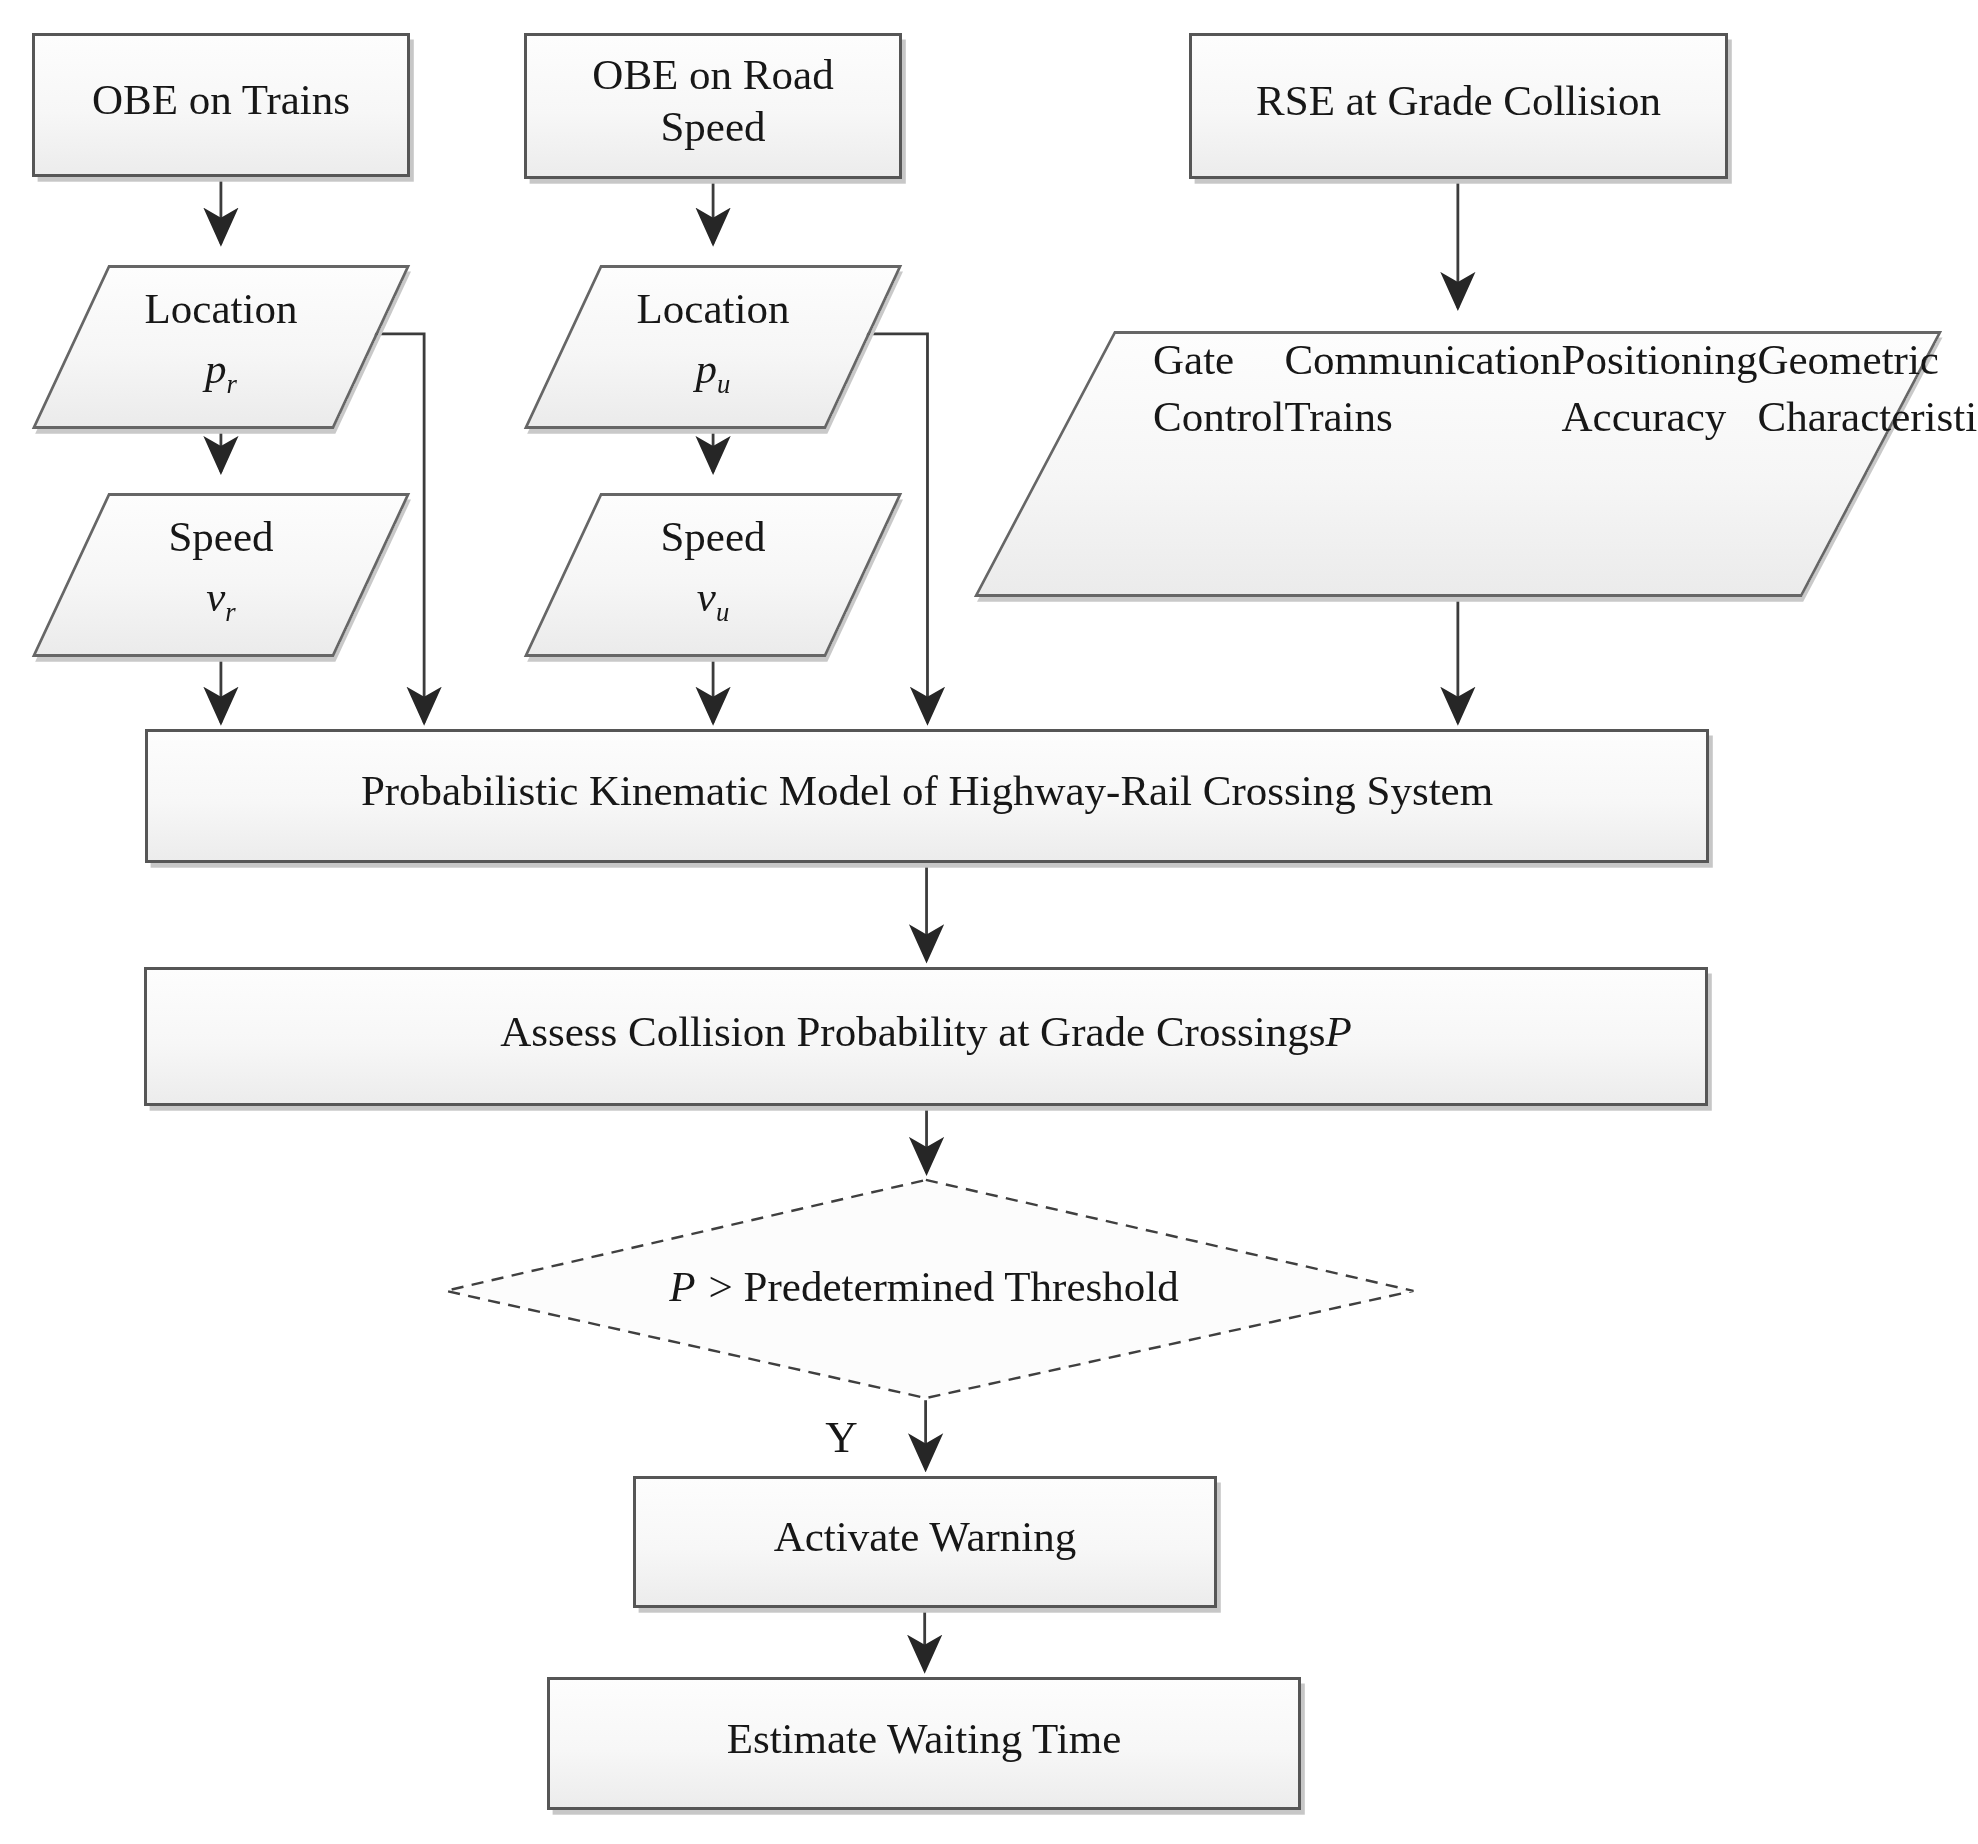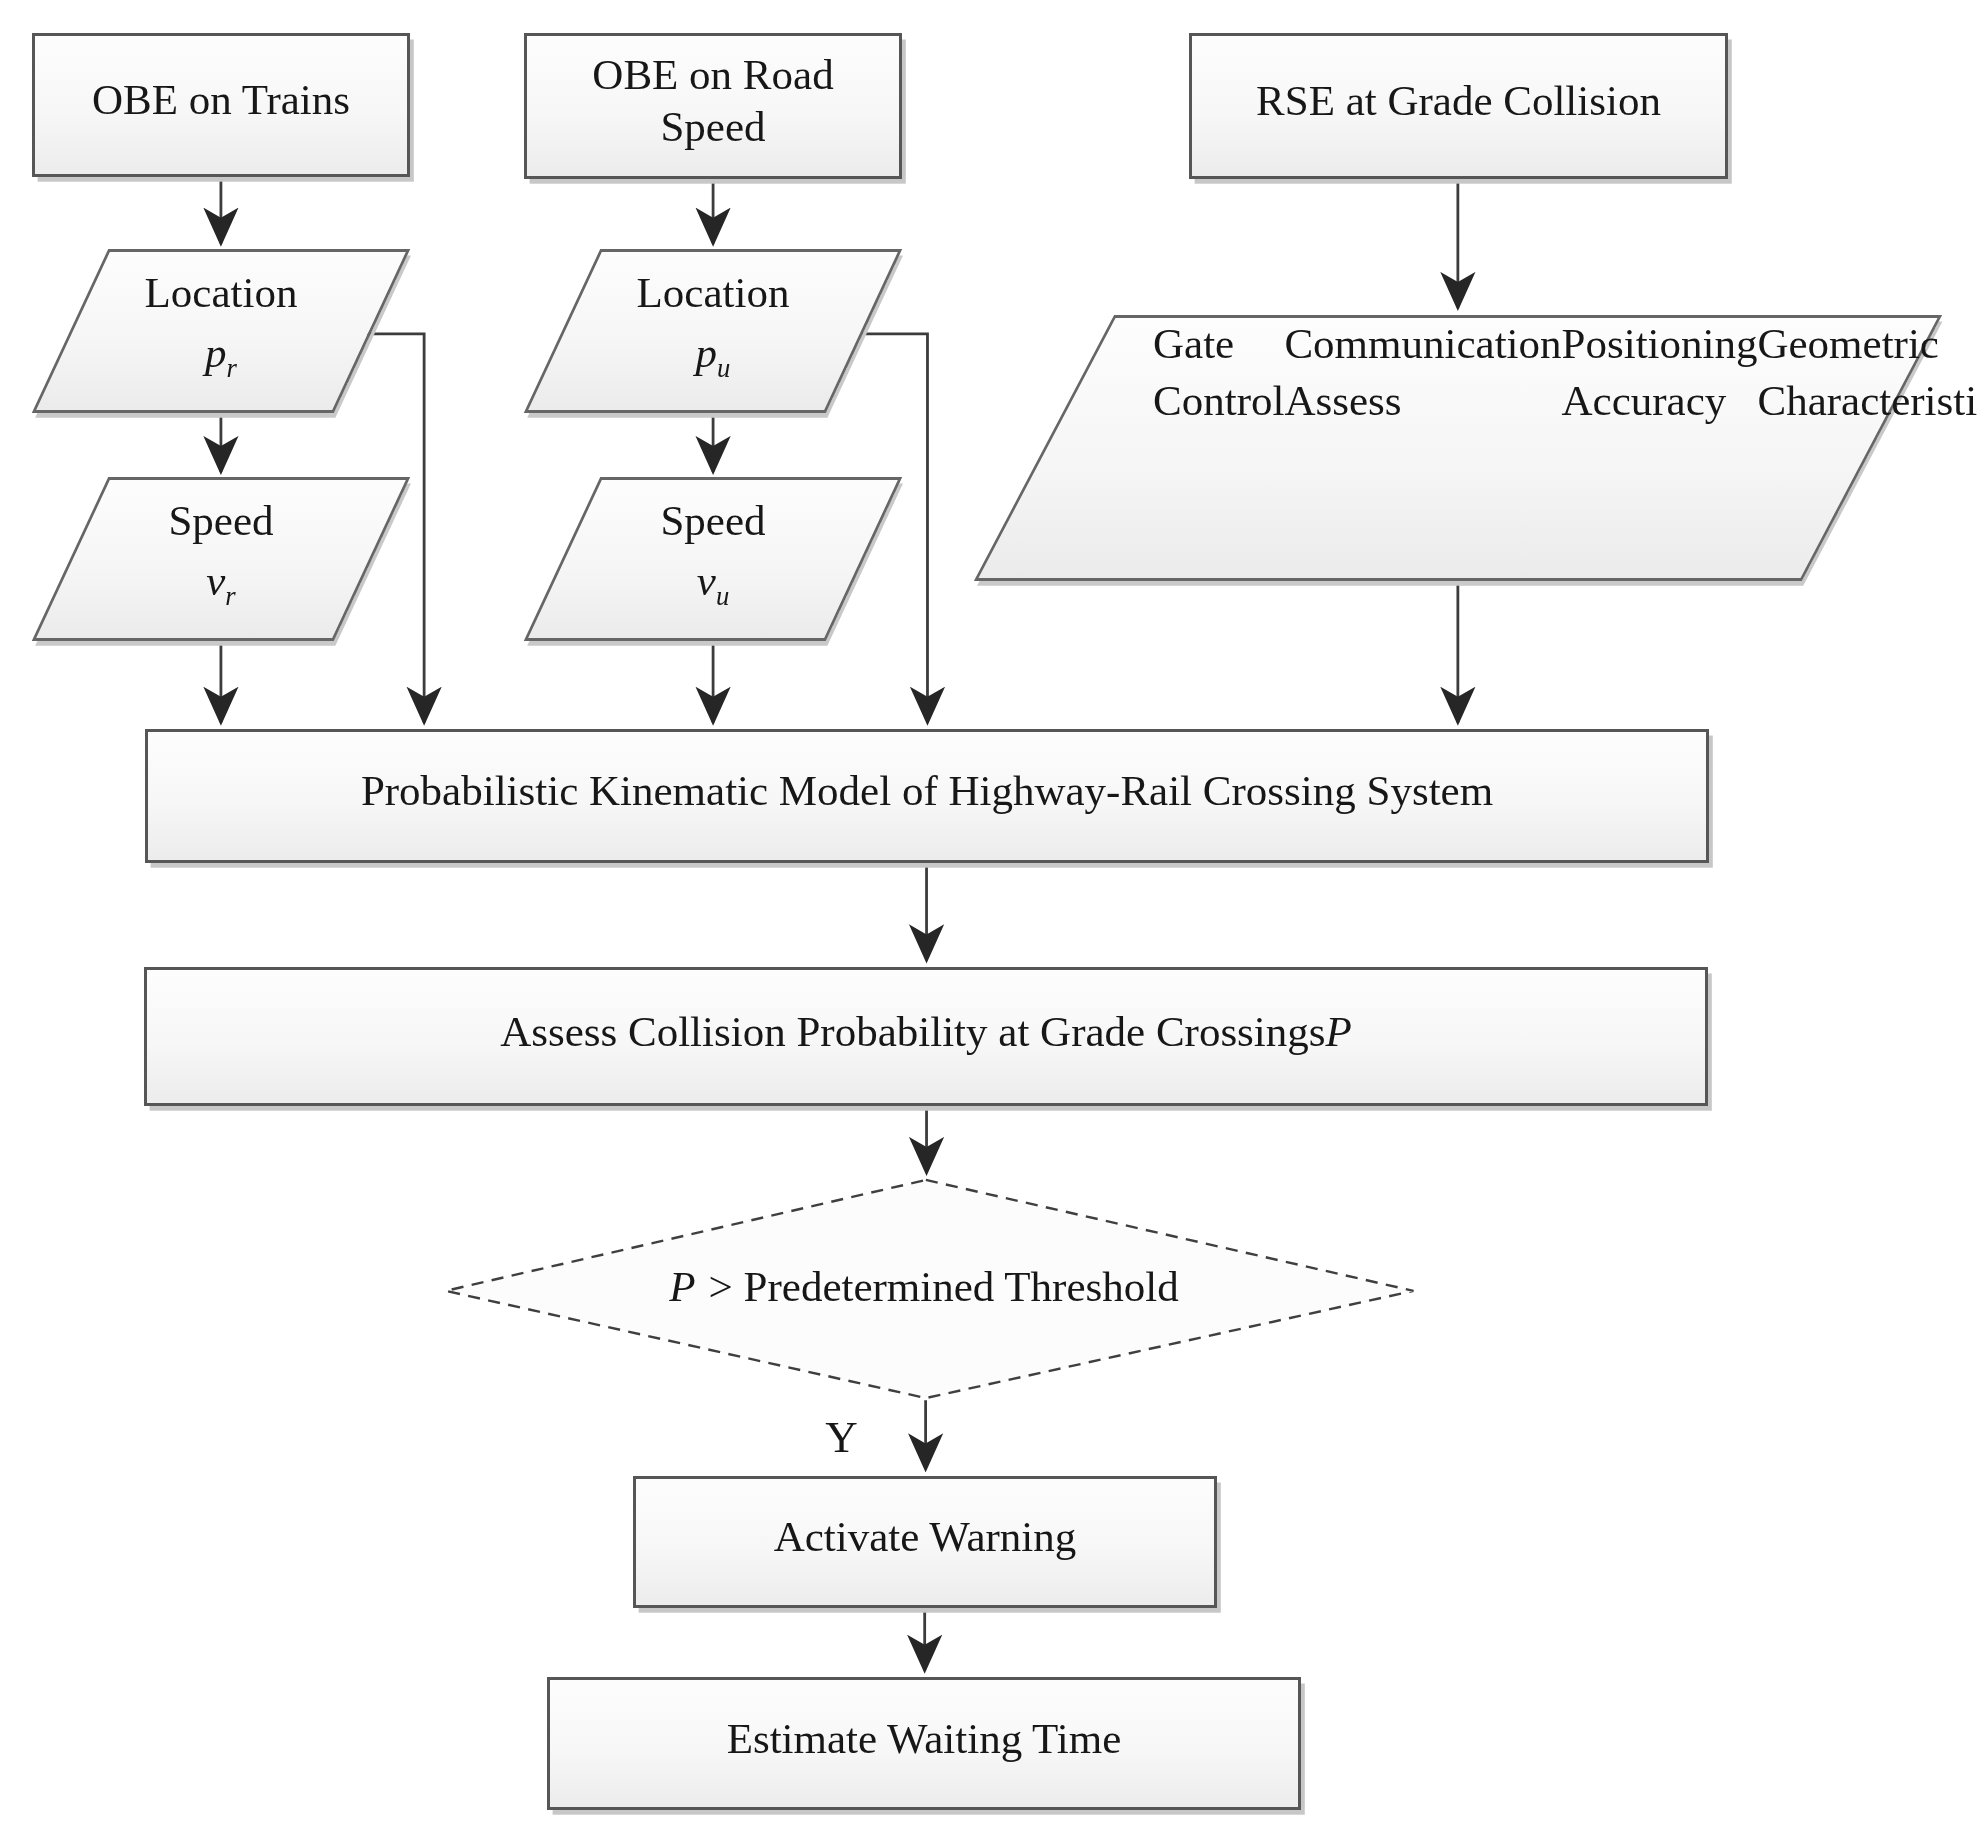--- a/index.html
+++ b/index.html
@@ -21,21 +21,21 @@
     text-align:center;font-size:43px;line-height:1.22;
   }
   
   .rect-node{
     border:3.3px solid #565656;
     background:linear-gradient(180deg,#fdfdfd 0%,#f7f7f7 55%,#ececec 100%);
     box-shadow:4.7px 5.6px 0 -0.9px #c7c7c7;
     padding-bottom:9.3px;
   }
   
-  .para-node{background:transparent;}
+  .para-node{background:transparent;margin-top:16px;}
   .para-bg{
     position:absolute;top:0;height:100%;
     border:3.3px solid #666666;
     background:linear-gradient(180deg,#fdfdfd 0%,#f6f6f6 55%,#ebebeb 100%);
     box-shadow:4.7px 5.6px 0 -0.9px #c9c9c9;
     box-sizing:border-box;
   }
   .para-content{
     position:absolute;inset:0;
     display:flex;flex-direction:column;align-items:center;justify-content:center;
@@ -121,21 +121,21 @@
     <div class="para-content">
       <span>Location</span>
       <span class="sym"><i>p</i><sub>u</sub></span>
     </div>
   </div>
 
   <div class="node para-node" style="left:974px;top:315px;width:968px;height:266px;">
     <div class="para-bg" style="left:70px;width:828px;transform:skewX(-27.8deg);"></div>
     <div class="para-list">
       <span>Gate Control</span>
-      <span>Communication Assess</span>
+      <span>Communication Trains</span>
       <span>Positioning Accuracy</span>
       <span>Geometric Characteristics</span>
     </div>
   </div>
 
   <div class="node para-node" style="left:32px;top:477px;width:378px;height:164px;">
     <div class="para-bg" style="left:38px;width:302px;transform:skewX(-25deg);"></div>
     <div class="para-content">
       <span>Speed</span>
       <span class="sym"><i>v</i><sub>r</sub></span>

